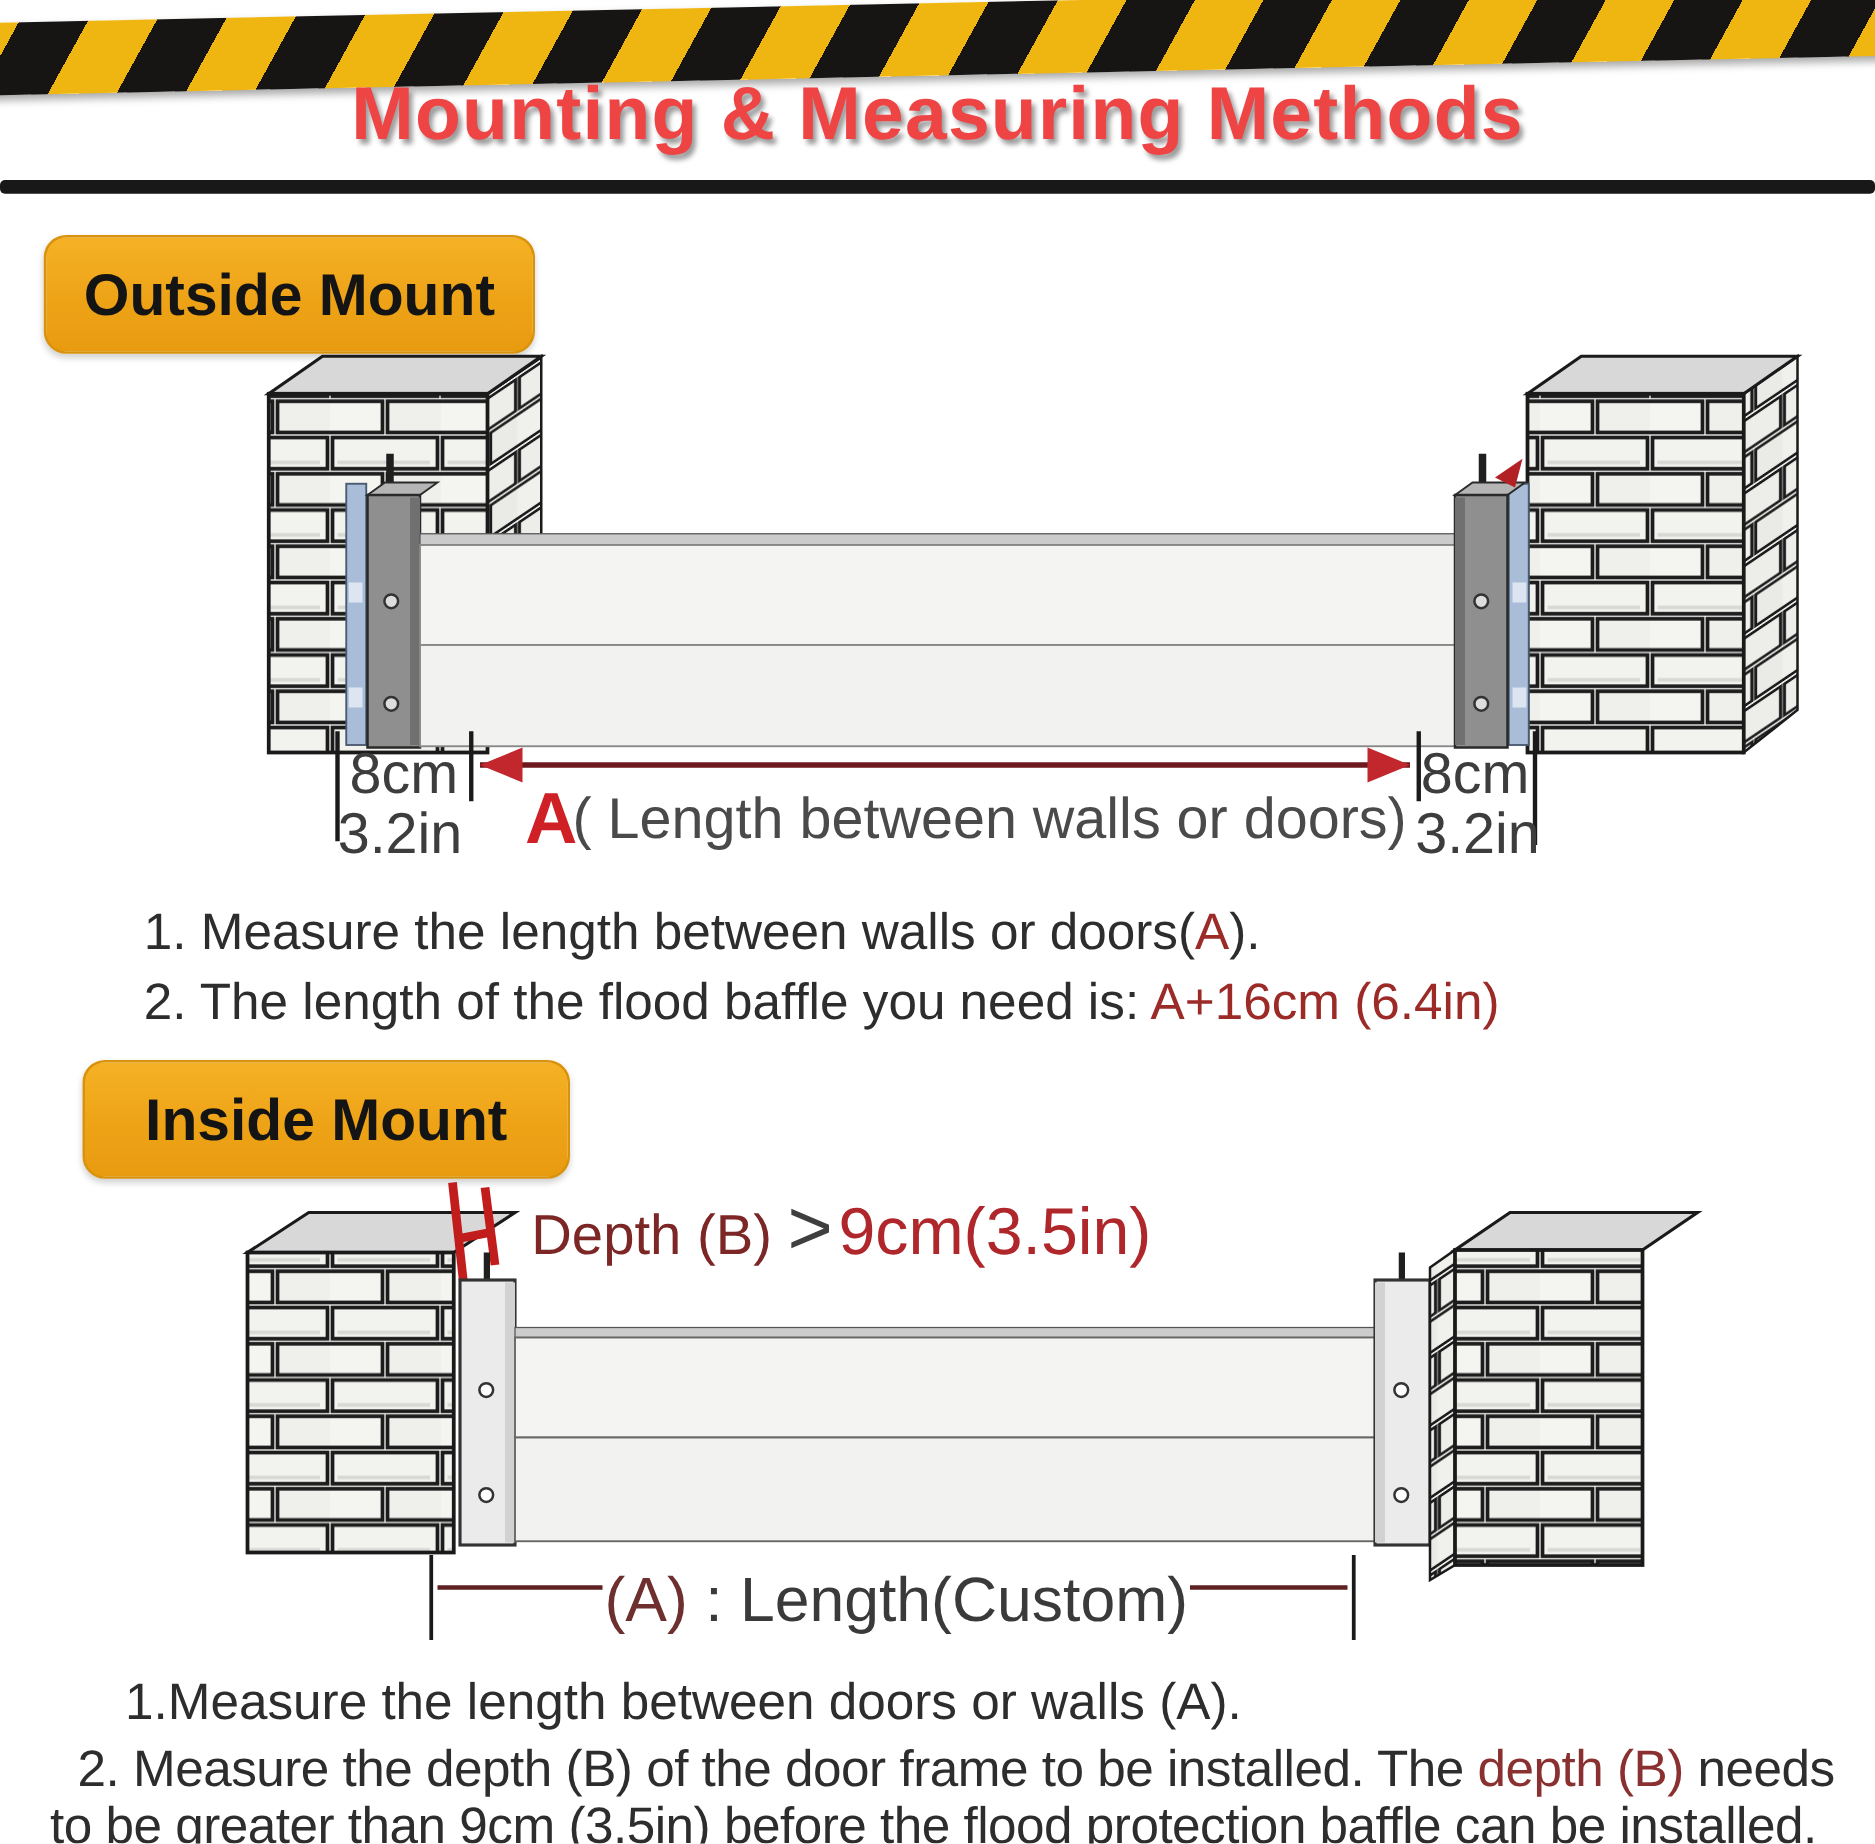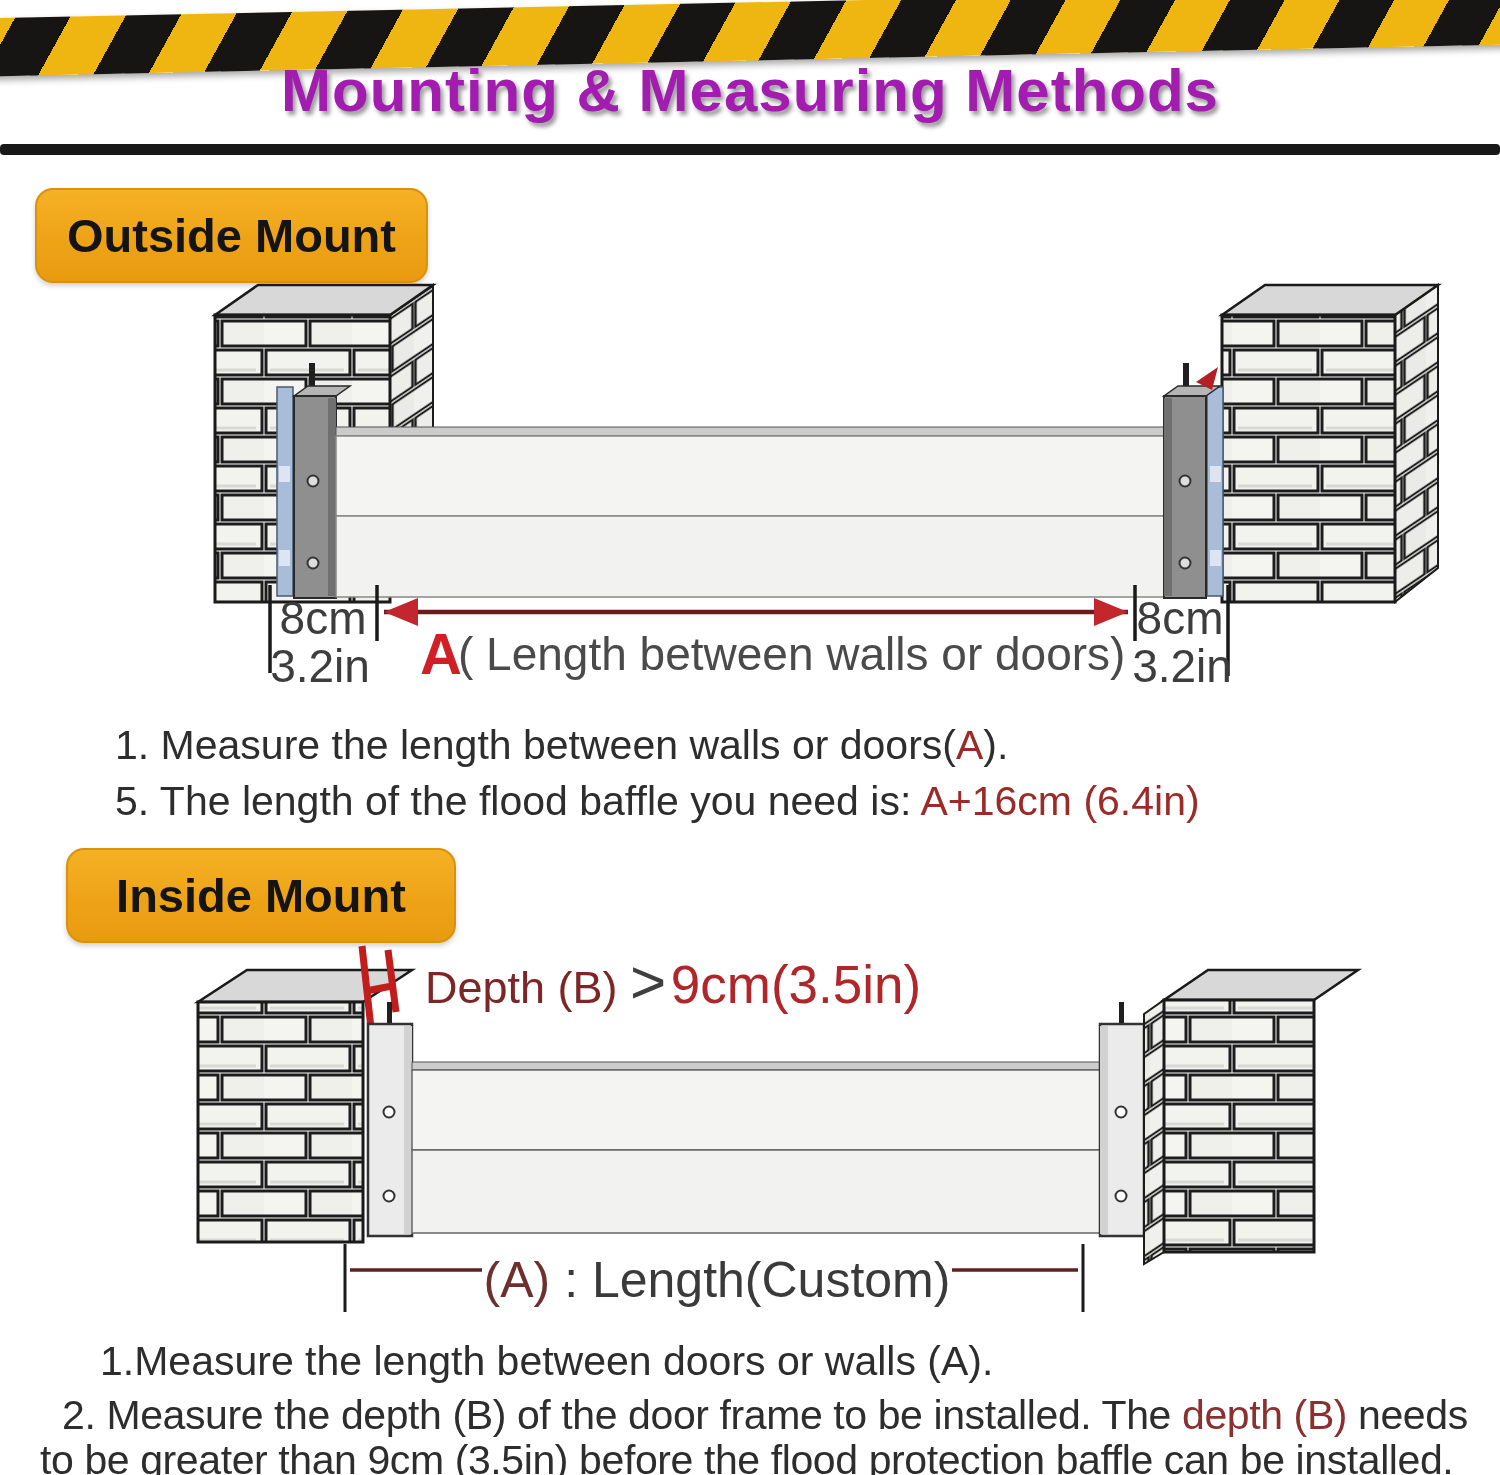--- a/index.html
+++ b/index.html
@@ -10,21 +10,21 @@
   
   .tape-wrap{position:absolute;top:0;left:0;width:1500px;height:150px;overflow:hidden;}
   .tape{
     position:absolute;top:2px;left:-40px;width:1620px;height:58px;
     transform:rotate(-1.2deg);
     background:repeating-linear-gradient(120deg,#efb611 0 48px,#171513 48px 96px);
     box-shadow:0 4px 7px rgba(0,0,0,.35);
   }
   .page-title{
     position:absolute;top:56px;left:0;width:1500px;text-align:center;
-    font-size:60px;font-weight:bold;letter-spacing:1px;color:#a21caf;
+    font-size:60px;font-weight:bold;letter-spacing:1px;color:#ef4444;
     text-shadow:3px 4px 4px rgba(0,0,0,.4);
   }
   .header-bar{position:absolute;top:144px;left:0;width:1500px;height:11px;background:#181818;border-radius:4px;}
   
   .badge{
     position:absolute;left:35px;min-width:390px;box-sizing:border-box;
     padding:18px 30px;border-radius:18px;text-align:center;
     background:linear-gradient(180deg,#f5b125 0%,#eea317 55%,#e99b10 100%);
     border:2px solid #d8920c;
     font-size:47px;color:#141414;box-shadow:0 3px 5px rgba(0,0,0,.18);font-weight:bold;
@@ -182,21 +182,21 @@
           <tspan fill="#3a3a3a">: Length(Custom)</tspan>
         </text>
       </g>
     </g>
   </svg>
 
   <div class="steps" id="out-step1">
     <span>1. Measure the length between walls or doors(</span><span class="accent">A</span><span>).</span>
   </div>
   <div class="steps" id="out-step2">
-    <span>5. The length of the flood baffle you need is: </span><span class="accent">A+16cm (6.4in)</span><span></span>
+    <span>2. The length of the flood baffle you need is: </span><span class="accent">A+16cm (6.4in)</span><span></span>
   </div>
 
   <div class="steps" id="in-step1">1.Measure the length between doors or walls (A).</div>
   <div class="steps" id="in-step2">
     <span>2. Measure the depth (B) of the door frame to be installed. The </span><span class="accent2">depth (B)</span><span> needs</span>
   </div>
   <div class="steps" id="in-step2b">to be greater than 9cm (3.5in) before the flood protection baffle can be installed.</div>
 
 </div>
 

